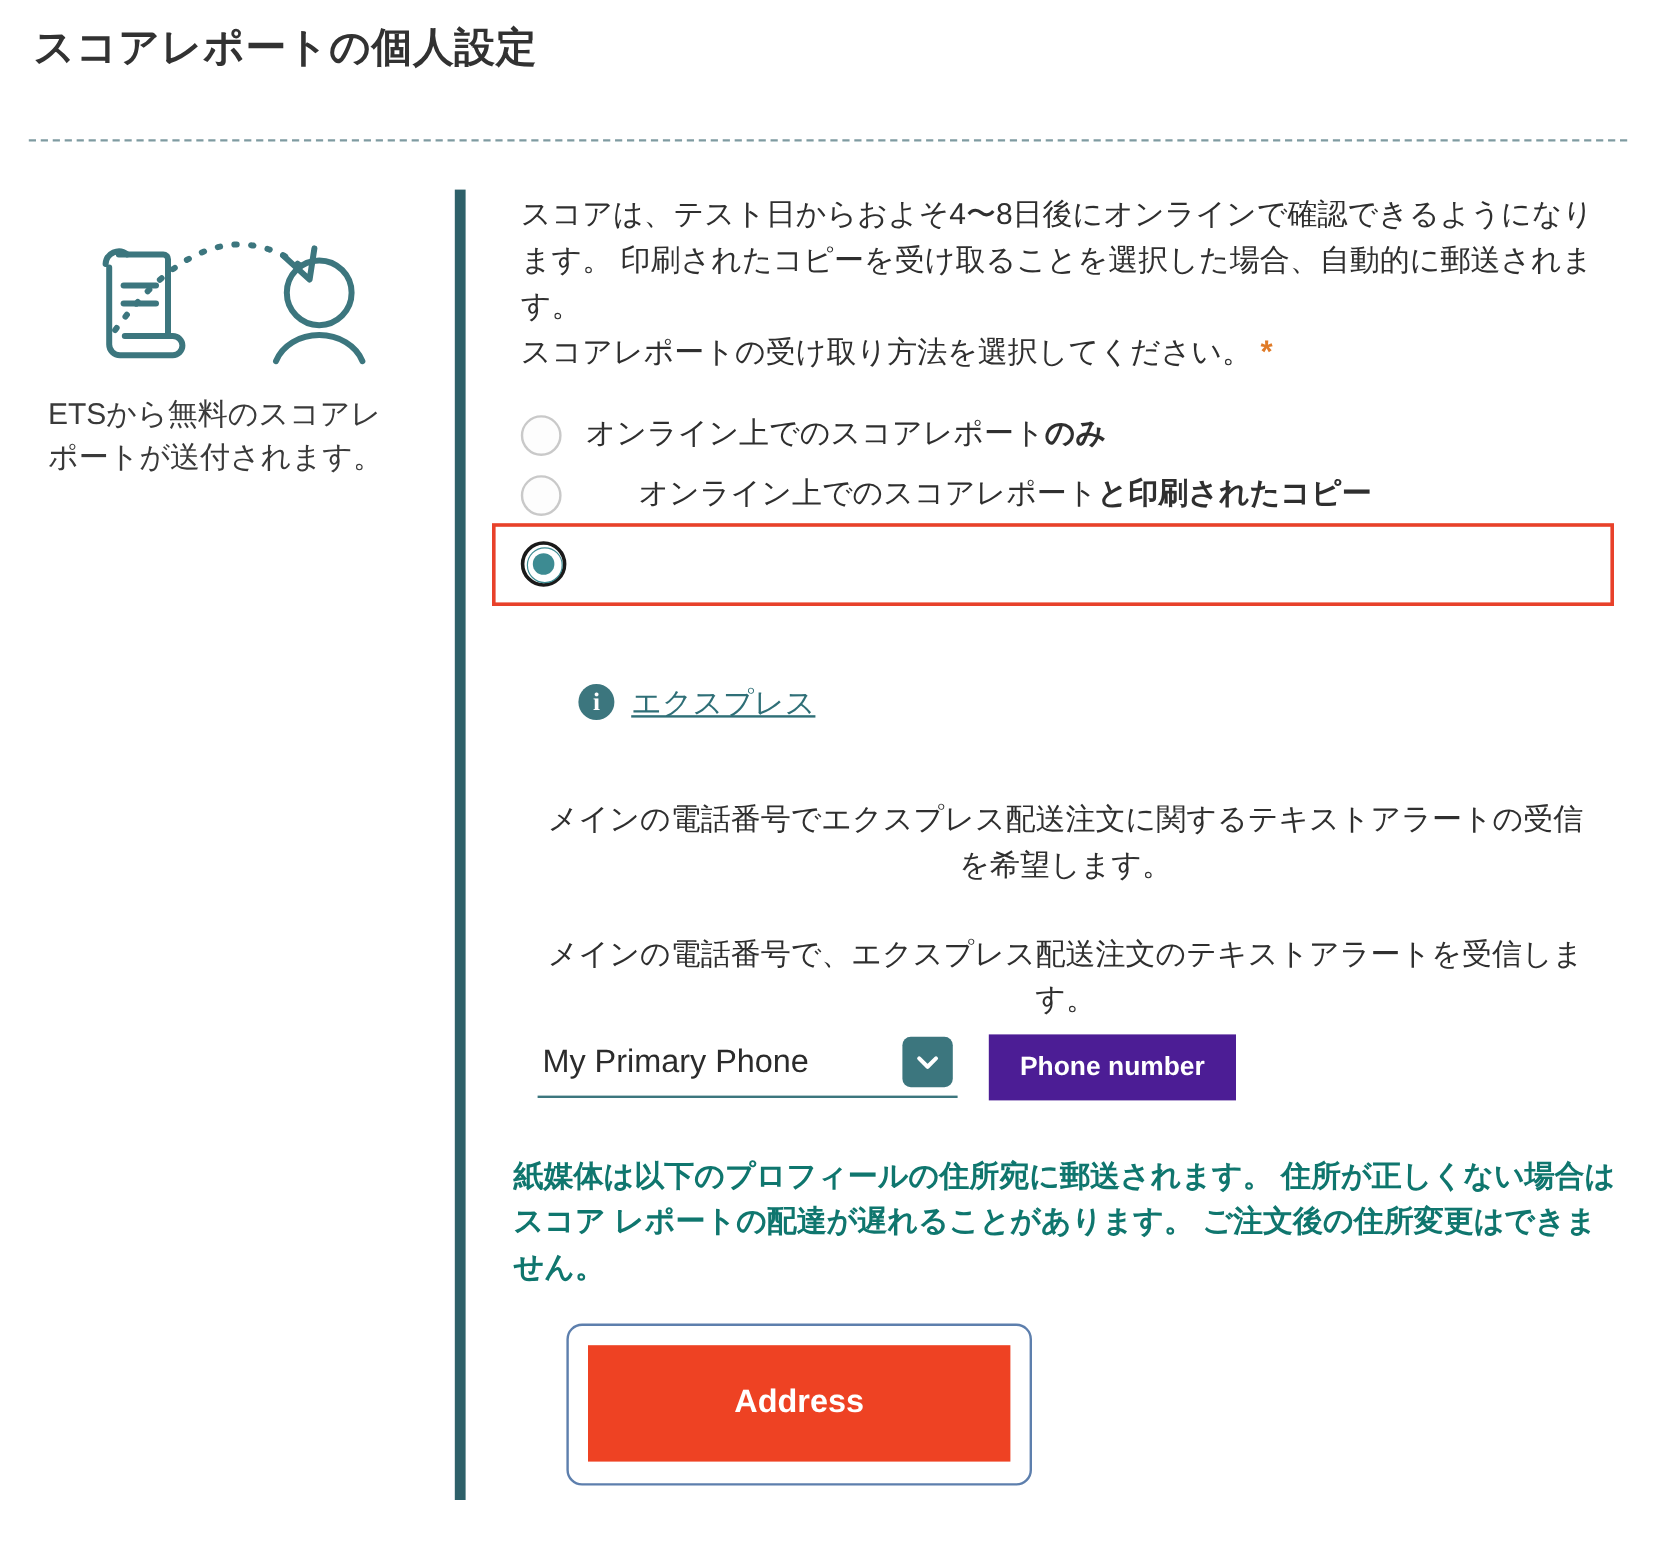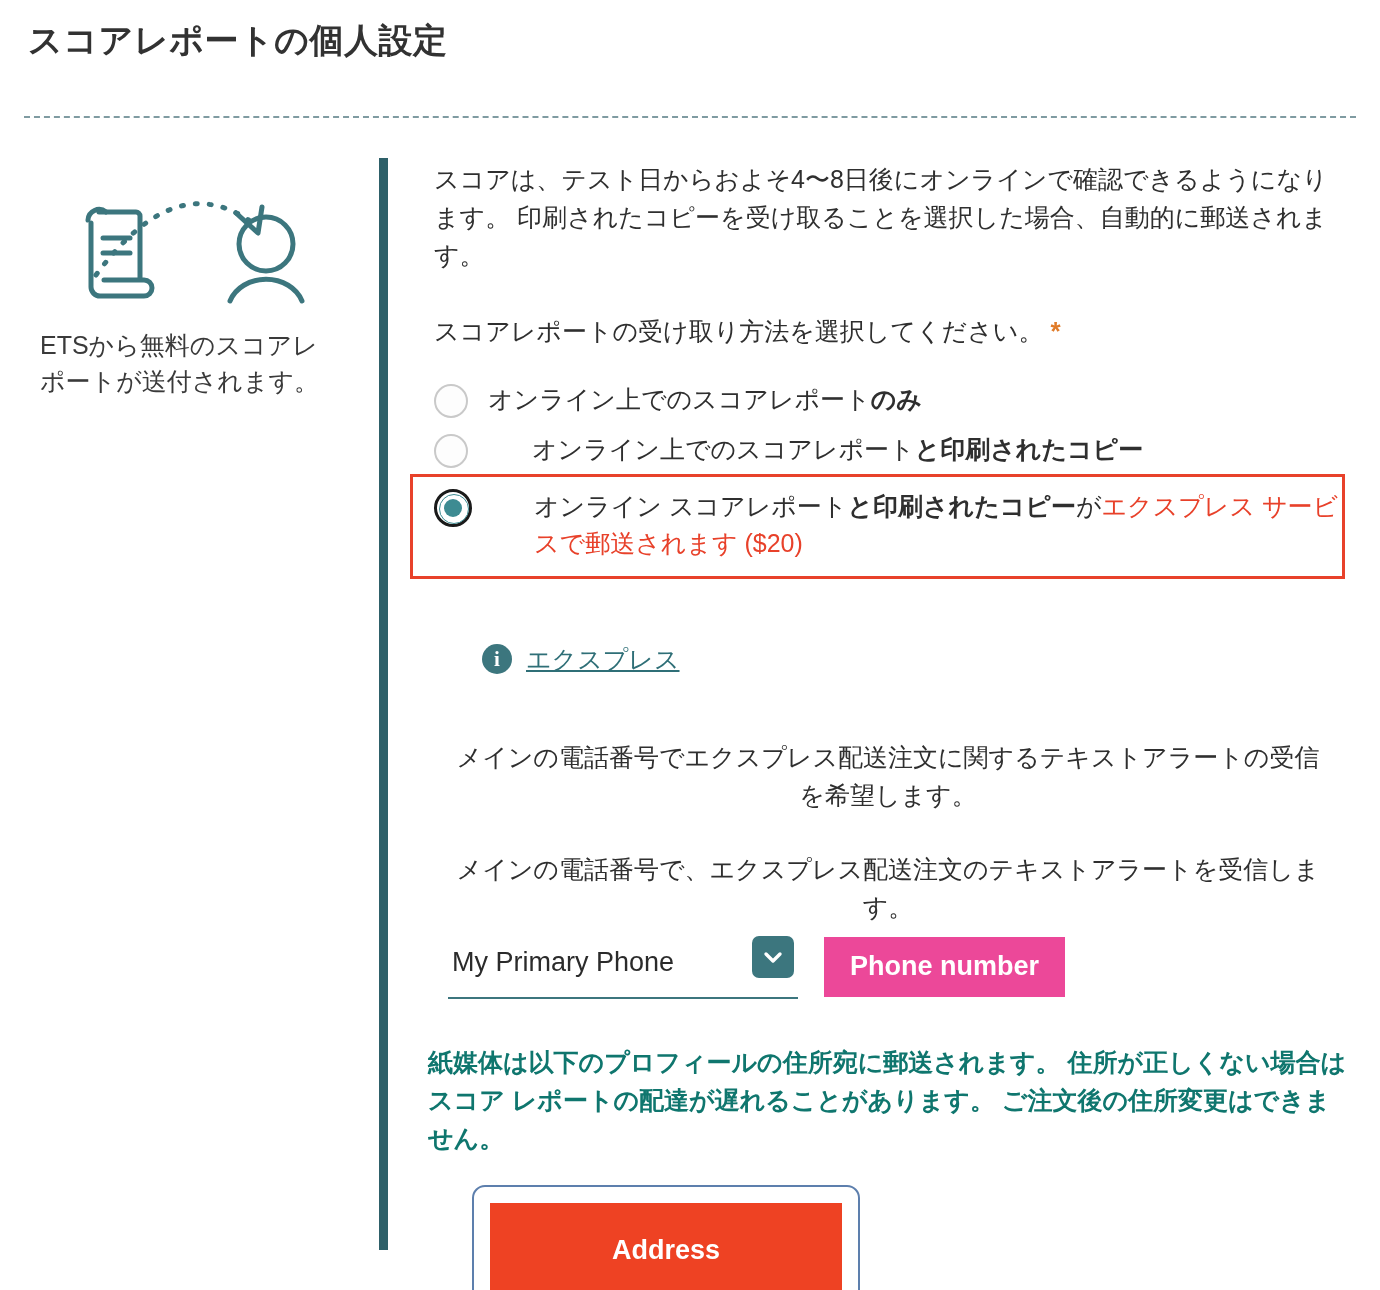--- a/index.html
+++ b/index.html
@@ -76,21 +76,20 @@
     top: 160px;
     width: 912px;
   }
   .para {
     font-size: 25px;
     line-height: 1.52;
     color: #2f2f2f;
     margin: 0 0 0 0;
   }
   .para.gap {
-    margin-top: 38px;
   }
   .req-star {
     color: #e07b28;
     font-size: 26px;
     font-weight: bold;
     padding-left: 7px;
   }
 
   
   .radio-group {
@@ -196,46 +195,46 @@
   .select-row {
     display: flex;
     align-items: center;
     margin-top: 10px;
     margin-left: 14px;
   }
   .select-wrap {
     position: relative;
     width: 350px;
     border-bottom: 2px solid #3c767e;
-    padding-bottom: 19px;
-    display: flex;
-    align-items: flex-end;
+    padding-bottom: 7px;
+    display: flex;
+    align-items: center;
     justify-content: space-between;
   }
   .select-value {
     font-size: 27px;
     color: #2b2b2b;
     padding-left: 4px;
   }
   .chevron-btn {
     width: 42px;
     height: 42px;
     background: #3c767e;
     border-radius: 7px;
     display: flex;
     align-items: center;
     justify-content: center;
     flex: 0 0 auto;
     margin-right: 4px;
   }
   .phone-btn {
     margin-left: 26px;
-    background: #ec4899;
+    background: #4c1d95;
     color: #ffffff;
-    font-size: 27px;
+    font-size: 22px;
     font-weight: bold;
     padding: 16px 26px 17px;
     line-height: 1;
     white-space: nowrap;
   }
 
   
   .notice {
     margin-top: 44px;
     font-size: 25px;
@@ -309,21 +308,20 @@
       <span class="radio-label"><span>オンライン上でのスコアレポート</span><b>のみ</b></span>
     </div>
 
     <div class="radio-row">
       <span class="radio-mark"></span>
       <span class="radio-label"><span>オンライン上でのスコアレポート</span><b>と印刷されたコピー</b></span>
     </div>
 
     <div class="radio-row selected">
       <span class="radio-mark"></span>
-      <span class="radio-label"><span>オンライン スコアレポート</span><b>と印刷されたコピー</b><span>が</span><span class="express-text">エクスプレス サービスで郵送されます ($20)</span></span>
     </div>
   </div>
 
   <div class="info-line">
     <span class="info-icon">i</span>
     <span class="info-link">エクスプレス</span>
   </div>
 
   <div class="sms-block">
     <p class="para">メインの電話番号でエクスプレス配送注文に関するテキストアラートの受信を希望します。</p>

